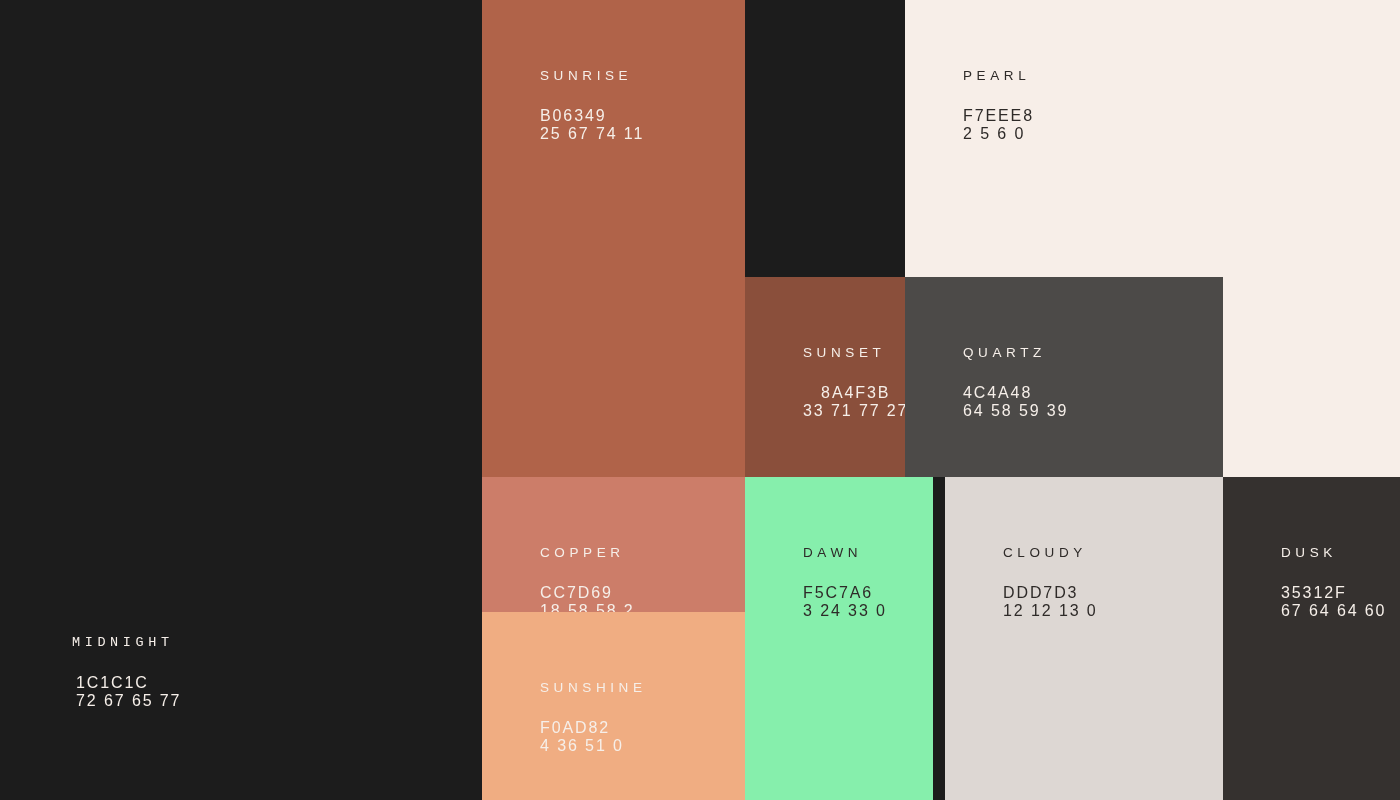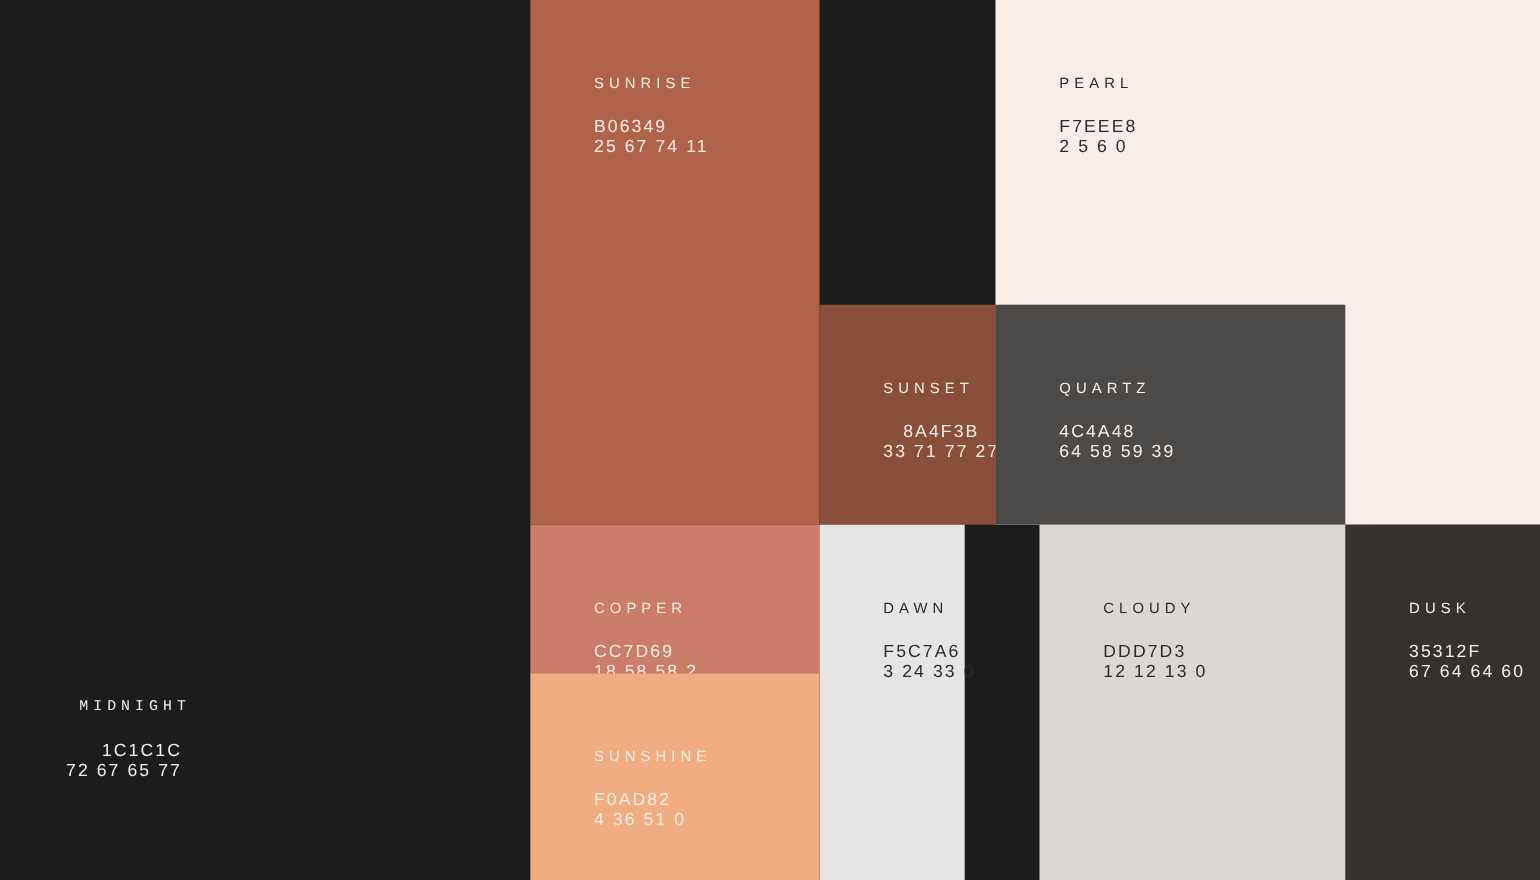--- a/index.html
+++ b/index.html
@@ -107,21 +107,21 @@
           <span class="code-cmyk">64 58 59 39</span>
         </div>
       </div>
       <div class="swatch tone-light" style="left: 482px; top: 477px; width: 263px; height: 135px; background: rgb(204, 125, 105);">
         <div class="swatch-label">COPPER</div>
         <div class="swatch-codes">
           <span class="code-hex">CC7D69</span>
           <span class="code-cmyk">18 58 58 2</span>
         </div>
       </div>
-      <div class="swatch tone-dark" style="left: 745px; top: 477px; width: 132px; height: 323px; background: #e5e5e5;">
+      <div class="swatch tone-dark" style="left: 745px; top: 477px; width: 188px; height: 323px; background: #86efac;">
         <div class="swatch-label">DAWN</div>
         <div class="swatch-codes">
           <span class="code-hex">F5C7A6</span>
           <span class="code-cmyk">3 24 33 0</span>
         </div>
       </div>
       <div class="swatch tone-dark" style="left: 905px; top: 477px; width: 302px; height: 323px; background: rgb(221, 215, 211); margin-left: 40px;">
         <div class="swatch-label">CLOUDY</div>
         <div class="swatch-codes">
           <span class="code-hex">DDD7D3</span>
@@ -139,19 +139,19 @@
         <div class="swatch-label">DUSK</div>
         <div class="swatch-codes">
           <span class="code-hex">35312F</span>
           <span class="code-cmyk">67 64 64 60</span>
         </div>
       </div>
     </div>
 
   <div class="swatch tone-light" style="left:0;top:0;width:482px;height:800px;background:#1C1C1C;">
     <div class="swatch-label panel-label" style="left:72px;font-family:Liberation Mono, monospace;">MIDNIGHT</div>
-    <div class="swatch-codes panel-codes" style="left:60px;text-align:right;">
+    <div class="swatch-codes panel-codes" style="left:76px;">
       <span class="code-hex">1C1C1C</span>
       <span class="code-cmyk">72  67 65 77</span>
     </div>
   </div>
 
 </div>
 
 </body></html>

